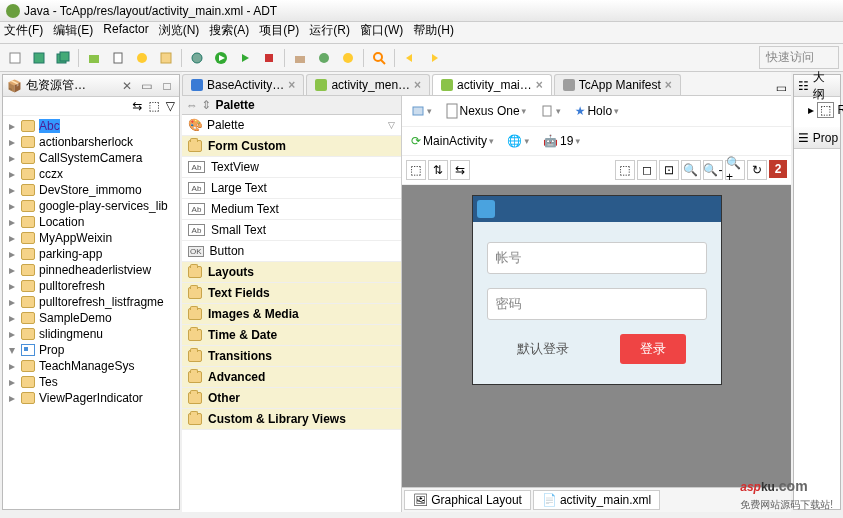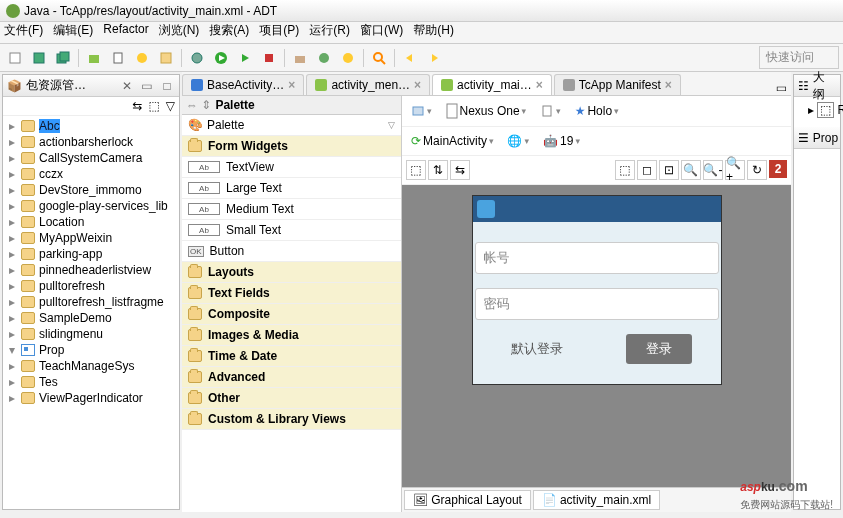--- a/index.html
+++ b/index.html
@@ -14,57 +14,57 @@
 .quick-access { margin-left: auto; border: 1px solid #ccc; padding: 2px 6px; color: #888; width: 80px; }
 .main { display: flex; height: 440px; }
 .panel { background: #fff; border: 1px solid #bbb; margin: 2px; display: flex; flex-direction: column; }
 .panel-header { background: linear-gradient(#fdfdfd,#e8e8e8); height: 22px; display: flex; align-items: center; padding: 0 4px; border-bottom: 1px solid #ccc; gap: 4px; }
 .panel-header .title { flex: 1; }
 .panel-header .hbtn { width: 16px; height: 16px; cursor: pointer; display: inline-flex; align-items: center; justify-content: center; color: #666; }
 .pkg-panel { width: 178px; }
 .pkg-toolbar { display: flex; justify-content: flex-end; padding: 2px 4px; gap: 6px; border-bottom: 1px solid #eee; }
 .tree { overflow: auto; flex: 1; padding: 2px 0; }
 .tree-item { display: flex; align-items: center; padding: 1px 4px 1px 18px; gap: 4px; cursor: default; white-space: nowrap; }
-.tree-item.selected .label { background: #3399ff; color: #0f172a; }
+.tree-item.selected .label { background: #3399ff; color: #4c1d95; }
 .folder-icon { width: 14px; height: 12px; background: #f5d388; border: 1px solid #c9a54a; border-radius: 2px; position: relative; flex-shrink: 0; }
 .folder-icon.open::before { content:""; position:absolute; top:-3px; left:1px; width:6px; height:3px; background:#f5d388; border:1px solid #c9a54a; border-bottom:none; border-radius:2px 2px 0 0;}
 .tree-item .expander { width: 10px; text-align: center; color: #888; margin-left: -14px; }
 .center { flex: 1; display: flex; flex-direction: column; }
 .tabs { display: flex; background: #f5f5f5; border-bottom: 1px solid #ccc; height: 24px; align-items: flex-end; }
 .tab { padding: 3px 8px; border: 1px solid #ccc; border-bottom: none; background: #ededed; margin-right: 2px; display: flex; align-items: center; gap: 4px; cursor: pointer; border-radius: 3px 3px 0 0; }
 .tab.active { background: #fff; }
 .tab .close { color: #999; font-weight: bold; }
 .tab-icon { width:12px; height:12px; display:inline-block; }
 .tab-icon.j { background:#3a7bd5; border-radius:2px; }
 .tab-icon.a { background:#8bc34a; border-radius:2px; }
 .tab-icon.m { background:#9e9e9e; border-radius:2px; }
 .palette { width: 220px; border-right: 1px solid #ccc; display: flex; flex-direction: column; }
 .palette-hdr { background: #efefef; padding: 2px 4px; display: flex; align-items: center; gap: 4px; border-bottom: 1px solid #ccc; }
 .palette-hdr .arrows { color: #888; }
 .palette-hdr .title { font-weight: bold; }
 .palette-row { display: flex; align-items: center; padding: 3px 6px; gap: 6px; border-bottom: 1px solid #eee; cursor: pointer; }
 .palette-row.cat { background: #f7f2d0; font-weight: bold; }
 .palette-row.cat .folder-icon { background:#f5d388; }
-.palette-row .wi { width:32px; height:12px; border:1px solid #888; background:#fff; font-size:8px; display:flex; align-items:center; justify-content:center; color:#555;}
+.palette-row .wi { width:17px; height:12px; border:1px solid #888; background:#fff; font-size:8px; display:flex; align-items:center; justify-content:center; color:#555;}
 .palette-row .ok { border:1px solid #888; background:#eee; font-size:8px; padding:0 1px; color:#555;}
 .editor-body { flex: 1; display: flex; background: #fff; }
 .layout-editor { flex: 1; display: flex; flex-direction: column; }
 .editor-toolbar { padding: 4px; border-bottom: 1px solid #eee; display: flex; align-items: center; gap: 8px; flex-wrap: wrap; }
 .et-group { display: flex; align-items: center; gap: 4px; }
 .et-btn { padding: 2px 4px; border: 1px solid transparent; cursor: pointer; display: inline-flex; align-items: center; gap: 2px; }
 .dropdown-arrow { color: #888; font-size: 9px; }
 .phone-canvas { flex: 1; background: #888; display: flex; align-items: flex-start; justify-content: center; padding: 10px; position: relative; }
 .phone { width: 250px; background: #e6f0f5; border: 1px solid #333; }
 .phone-status { background: #2a5a8a; height: 26px; display: flex; align-items: center; padding: 0 4px; }
 .phone-status .app-icon { width:18px; height:18px; background:#4aa3df; border-radius:3px; }
-.phone-body { padding: 20px 2px; }
+.phone-body { padding: 20px 14px; }
 .phone-input { background: #fff; border: 1px solid #ccc; border-radius: 3px; padding: 6px 8px; margin-bottom: 14px; color: #888; font-size: 13px; }
 .phone-btns { display: flex; justify-content: space-around; }
 .phone-btn-text { color: #555; padding: 6px 10px; font-size: 13px; }
-.phone-btn-login { background: #737373; color: #fff; padding: 6px 20px; border-radius: 3px; font-size: 13px; }
+.phone-btn-login { background: #ef4444; color: #fff; padding: 6px 20px; border-radius: 3px; font-size: 13px; }
 .bottom-tabs { display: flex; background: #f5f5f5; border-top: 1px solid #ccc; padding: 2px; }
 .btab { padding: 2px 8px; border: 1px solid #ccc; background: #fff; margin-right: 2px; cursor: pointer; display:flex; align-items:center; gap:3px;}
 .right-panel { width: 48px; }
 .outline-body { padding: 4px; font-size: 11px; }
 .outline-item { display: flex; align-items: center; gap: 3px; padding: 1px 0 1px 10px; cursor:pointer;}
 .prop-panel { margin-top: 4px; }
 .watermark { position: absolute; bottom: 6px; right: 10px; font-family: Arial; font-weight: bold; font-size: 28px; color: #d32f2f; font-style: italic; }
 .watermark .ku { color: #333; font-style: normal;}
 .watermark .sub { display:block; font-size:10px; color:#666; font-style:normal; font-weight:normal; text-align:left;}
 .tcapp-icon { width:14px; height:12px; background:#fff; border:1px solid #4a90d9; position:relative; }
@@ -335,21 +335,21 @@
         <div class="palette-row" style="justify-content:space-between;">
           <span style="display:flex;gap:4px;align-items:center;">
               <span>🎨</span>
               <span>Palette</span>
             </span>
           <span class="dropdown-arrow">▽</span>
         </div>
         <div id="palette-items">
             <div class="palette-row cat">
               <span class="folder-icon open"></span>
-              <span>Form Widgets</span>
+              <span>Form Custom</span>
             </div>
             <div class="palette-row">
               <span class="wi">Ab</span>
               <span>TextView</span>
             </div>
             <div class="palette-row">
               <span class="wi">Ab</span>
               <span>Large Text</span>
             </div>
             <div class="palette-row">
@@ -367,29 +367,29 @@
             <div class="palette-row cat">
               <span class="folder-icon open"></span>
               <span>Layouts</span>
             </div>
             <div class="palette-row cat">
               <span class="folder-icon open"></span>
               <span>Text Fields</span>
             </div>
             <div class="palette-row cat">
               <span class="folder-icon open"></span>
-              <span>Composite</span>
-            </div>
-            <div class="palette-row cat">
-              <span class="folder-icon open"></span>
               <span>Images &amp; Media</span>
             </div>
             <div class="palette-row cat">
               <span class="folder-icon open"></span>
               <span>Time &amp; Date</span>
+            </div>
+            <div class="palette-row cat">
+              <span class="folder-icon open"></span>
+              <span>Transitions</span>
             </div>
             <div class="palette-row cat">
               <span class="folder-icon open"></span>
               <span>Advanced</span>
             </div>
             <div class="palette-row cat">
               <span class="folder-icon open"></span>
               <span>Other</span>
             </div>
             <div class="palette-row cat">

